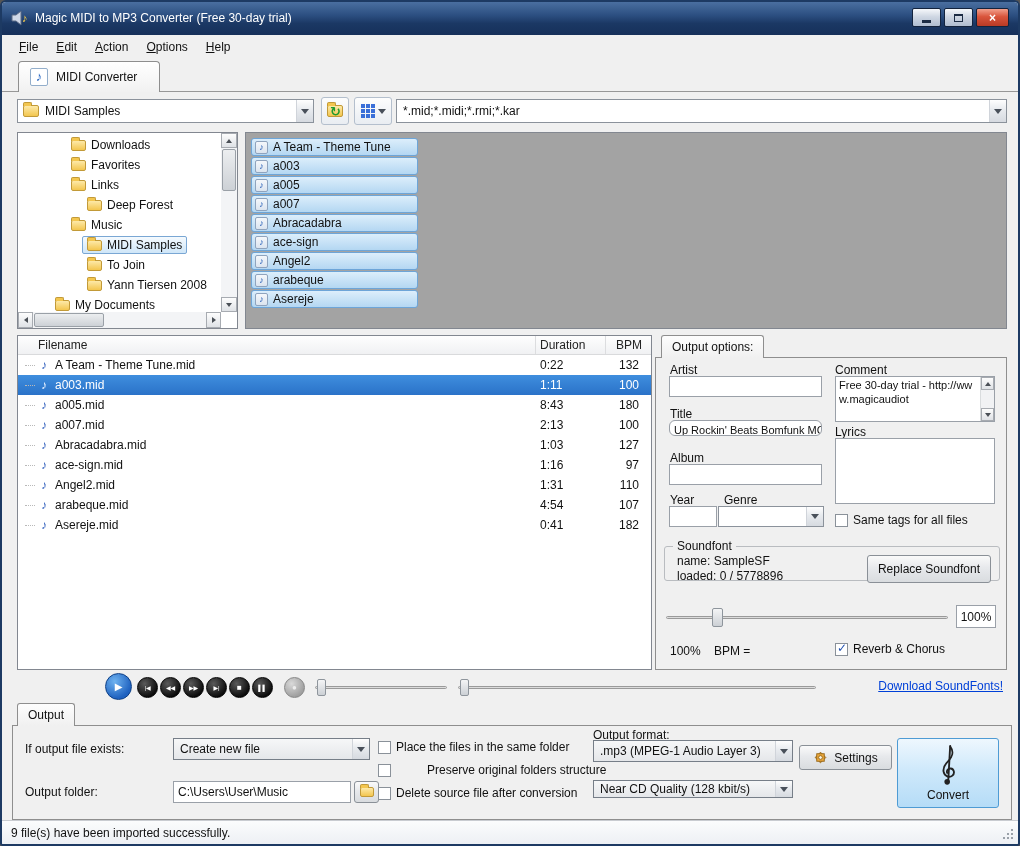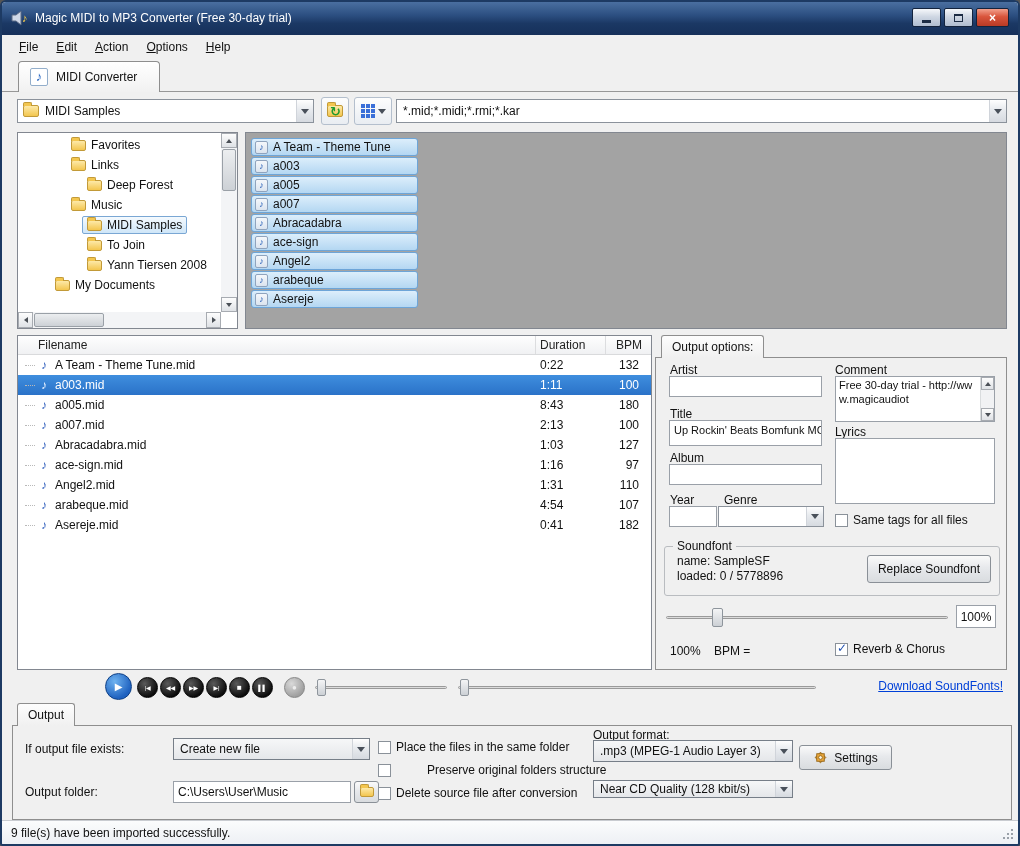--- a/index.html
+++ b/index.html
@@ -199,20 +199,26 @@
   <div class="combo" id="filter-combo">
     <span class="combo-text">*.mid;*.midi;*.rmi;*.kar</span>
     <span class="drop-btn">
         <span class="tri-down"></span>
       </span>
   </div>
 
   <div id="tree-panel">
     <div class="tree-items">
 
+        <div class="tree-item" style="padding-left: 48px;">
+          <span class="tree-entry">
+            <span class="folder-ic"></span>
+            <span>Downloads</span>
+          </span>
+        </div>
 
         <div class="tree-item" style="padding-left: 48px;">
           <span class="tree-entry">
             <span class="folder-ic"></span>
             <span>Favorites</span>
           </span>
         </div>
 
         <div class="tree-item" style="padding-left: 48px;">
           <span class="tree-entry">
@@ -447,21 +453,21 @@
         <span class="sb-btn" style="position:absolute;top:0;">
             <span class="t-up"></span>
           </span>
         <span class="sb-btn" style="position:absolute;bottom:0;">
             <span class="t-down"></span>
           </span>
       </span>
     </div>
 
     <span class="oo-label" style="left:14px;top:49px;">Title</span>
-    <div class="txt" style="left:13px;top:62px;width:153px;height:26px;">Up Rockin' Beats Bomfunk MC</div>
+    <div class="txt" style="left:13px;top:62px;width:153px;height:16px;border-radius:6px;">Up Rockin' Beats Bomfunk MC</div>
 
     <span class="oo-label" style="left:179px;top:67px;">Lyrics</span>
     <div class="multi" style="left:179px;top:80px;width:160px;height:66px;">
       <span class="mtext"></span>
     </div>
 
     <span class="oo-label" style="left:14px;top:93px;">Album</span>
     <div class="txt" style="left:13px;top:106px;width:153px;height:21px;"></div>
 
     <span class="oo-label" style="left:14px;top:135px;">Year</span>
@@ -472,21 +478,21 @@
       <span class="drop-btn">
           <span class="tri-down"></span>
         </span>
     </div>
 
     <div class="cb-row" style="left:179px;top:155px;">
       <span class="checkbox"></span>
       <span>Same tags for all files</span>
     </div>
 
-    <div class="group" style="left:8px;top:188px;width:336px;height:50px;">
+    <div class="group" style="left:8px;top:188px;width:336px;height:35px;">
       <span class="group-legend">Soundfont</span>
       <span style="position:absolute;left:12px;top:7px;">name: SampleSF</span>
       <span style="position:absolute;left:12px;top:22px;">loaded: 0 / 5778896</span>
       <div class="btn" style="position:absolute;right:8px;top:8px;width:124px;height:28px;">
         <span>Replace Soundfont</span>
       </div>
     </div>
 
     <div class="slider-track" style="left:10px;top:258px;width:282px;"></div>
     <div class="slider-thumb" style="left:56px;top:250px;width:11px;height:19px;"></div>
@@ -579,20 +585,28 @@
 
     <div class="btn" style="position:absolute;left:786px;top:19px;width:93px;height:25px;">
       <svg width="15" height="15" viewBox="0 0 16 16">
         <rect x="4" y="4" width="8" height="8" fill="#eda93c" stroke="#96691c" transform="rotate(45 8 8)"></rect>
         <rect x="4" y="4" width="8" height="8" fill="#eda93c" stroke="#96691c"></rect>
         <circle cx="8" cy="8" r="2" fill="#fdf6e3" stroke="#96691c"></circle>
       </svg>
       <span>Settings</span>
     </div>
 
+    <div id="convert-btn">
+      <svg viewBox="0 0 22 46" width="21" height="43">
+        <path d="M13 3 C17 8 15 14 10.5 18.5 C6.5 22.5 5 26 5.8 29.8 C6.8 34.5 12 36.5 15.2 33.8 C18 31.4 17 26.6 13.4 26.2 C10.4 25.9 8.6 28.6 9.6 31" fill="none" stroke="#222" stroke-width="2" stroke-linecap="round"></path>
+        <path d="M12.8 2 L10.8 38" stroke="#222" stroke-width="2" stroke-linecap="round"></path>
+        <circle cx="9.6" cy="40.5" r="3" fill="#222"></circle>
+      </svg>
+      <span>Convert</span>
+    </div>
   </div>
 
   <div id="statusbar">
     <span>9 file(s) have been imported successfully.</span>
     <span class="grip"></span>
   </div>
 
 </div>
 
 </body></html>

